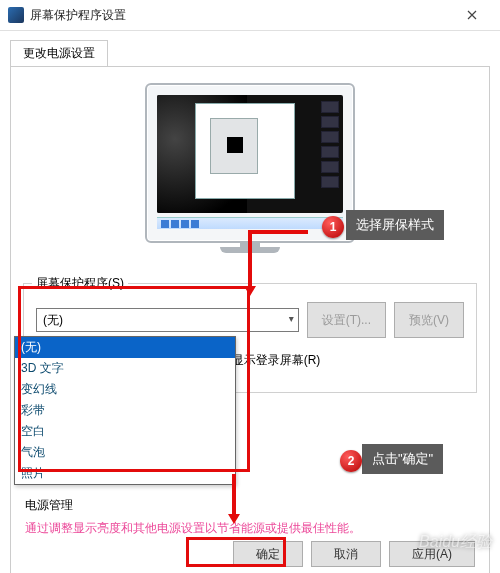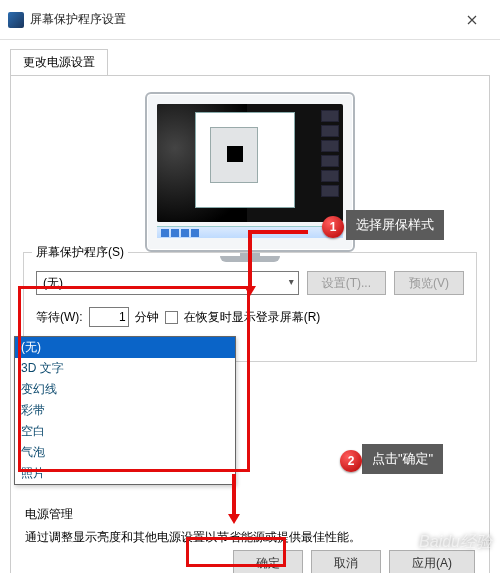--- a/index.html
+++ b/index.html
@@ -1,19 +1,19 @@
 <!DOCTYPE html>
 <html><head>
 <meta charset="utf-8">
 <style>
   * { box-sizing: border-box; margin: 0; padding: 0; font-family: "Microsoft YaHei", "Segoe UI", sans-serif; }
   body { background: #fff; width: 500px; height: 573px; overflow: hidden; position: relative; }
 
   
-  .titlebar { height: 40px; display: flex; align-items: center; padding: 0 8px; border-bottom: 1px solid #e0e0e0; }
+  .titlebar { height: 31px; display: flex; align-items: center; padding: 0 8px; border-bottom: 1px solid #e0e0e0; }
   .titlebar .sysicon { width: 16px; height: 16px; background: linear-gradient(135deg,#2b6cb0,#1a365d); border-radius: 2px; margin-right: 6px; }
   .titlebar .title { font-size: 12px; color: #222; flex: 1; }
   .titlebar .close { width: 40px; height: 30px; display: flex; align-items: center; justify-content: center; color: #444; cursor: pointer; }
 
   
   .tabstrip { padding: 8px 10px 0 10px; }
   .tab { display: inline-block; border: 1px solid #ccc; border-bottom: 1px solid #fff; padding: 4px 12px; font-size: 12px; background: #fff; position: relative; top: 1px; }
   .tabpanel { border: 1px solid #ccc; margin: 0 10px 10px 10px; padding: 12px; height: 510px; position: relative; }
 
   
@@ -25,26 +25,26 @@
   .monitor .screen .win .innerwin { position:absolute; left:14px; top:14px; width:48px; height:56px; background:#e2e4e6; border:1px solid #9aa; }
   .monitor .screen .win .innerwin::after { content:""; position:absolute; left:16px; top:18px; width:16px; height:16px; background:#000; }
   .monitor .screen .thumbs { position:absolute; right:4px; top:6px; width:18px; display:flex; flex-direction:column; gap:3px; }
   .monitor .screen .thumbs span { display:block; height:12px; background:#334; border:1px solid #223; }
   .monitor .taskbar { position:absolute; left:10px; right:10px; bottom:12px; height:12px; background:linear-gradient(#dbeafe,#bfdbfe); border-top:1px solid #9cc; display:flex; align-items:center; gap:2px; padding:0 4px; }
   .monitor .taskbar i { width:8px; height:8px; background:#3a7bd5; display:block; }
   .monitor .stand { position:absolute; bottom:-12px; left:50%; transform:translateX(-50%); width:60px; height:6px; background:#b0b6bc; border-radius:0 0 8px 8px; }
   .monitor .stand::before { content:""; position:absolute; top:-6px; left:50%; transform:translateX(-50%); width:20px; height:6px; background:#b0b6bc; }
 
   
-  .group { position: relative; border: 1px solid #d0d0d0; padding: 18px 12px 12px 12px; height: 110px; }
+  .group { position: relative; margin-top: 40px; border: 1px solid #d0d0d0; padding: 18px 12px 12px 12px; height: 110px; }
   .group .legend { position: absolute; top: -9px; left: 8px; background: #fff; padding: 0 4px; font-size: 12px; }
   .row1 { display: flex; gap: 8px; align-items: center; }
   .combo { flex: 1; height: 24px; border: 1px solid #7a7a7a; background: #fff; display: flex; align-items: center; padding: 0 6px; font-size: 12px; position: relative; }
   .combo .chev { position:absolute; right:4px; top:4px; color:#555; font-size:10px; }
-  .winbtn { height: 24px; padding: 0 14px; font-size: 12px; background: #e1e1e1; border: 1px solid #adadad; color:#333; }
+  .winbtn { height: 36px; padding: 0 14px; font-size: 12px; background: #e1e1e1; border: 1px solid #adadad; color:#333; }
   .winbtn.disabled { color:#9a9a9a; }
   .row2 { margin-top: 12px; font-size: 12px; display:flex; align-items:center; gap:6px; }
   .row2 input[type=text] { width:40px; height:20px; border:1px solid #7a7a7a; font-size:12px; text-align:right; padding-right:2px; }
   .row2 .chk { width:13px; height:13px; border:1px solid #7a7a7a; display:inline-block; }
 
   
   .dropdown { position:absolute; left:14px; top:336px; width:222px; background:#fff; border:1px solid #666; z-index:20; box-shadow: 1px 2px 4px rgba(0,0,0,.2); }
   .dropdown .opt { font-size:12px; padding:2px 6px; cursor:default; color:#0c4a6e; }
   .dropdown .opt.sel { background:#0a64c8; color:#fff; }
 
@@ -67,21 +67,21 @@
   .badge.b2 { left:340px; top:450px; }
 
   
   .tip { position:absolute; background:#5b5b5b; color:#fff; font-size:13px; padding:6px 10px; z-index:35; white-space:nowrap; }
   .tip.t1 { left:346px; top:210px; }
   .tip.t2 { left:362px; top:444px; }
 
   
   .power { position:absolute; left:14px; top:400px; font-size:12px; z-index:5; }
   .power .heading { margin-top:30px; margin-bottom:6px; }
-  .power .desc { color:#000000; }
+  .power .desc { color:#ec4899; }
   .power .link { color:#0066cc; margin-top:14px; display:block; }
 
   
   .buttons { position:absolute; left:0; right:0; bottom:8px; display:flex; justify-content:flex-end; gap:8px; padding:0 14px; }
   .buttons .winbtn { height:26px; padding:0 22px; }
 
   
   .wm { position:absolute; right:8px; bottom:20px; font-size:16px; color:rgba(255,255,255,.55); text-shadow:0 0 4px rgba(0,0,0,.4); z-index:50; font-style:italic; pointer-events:none; }
 </style>
 </head>

